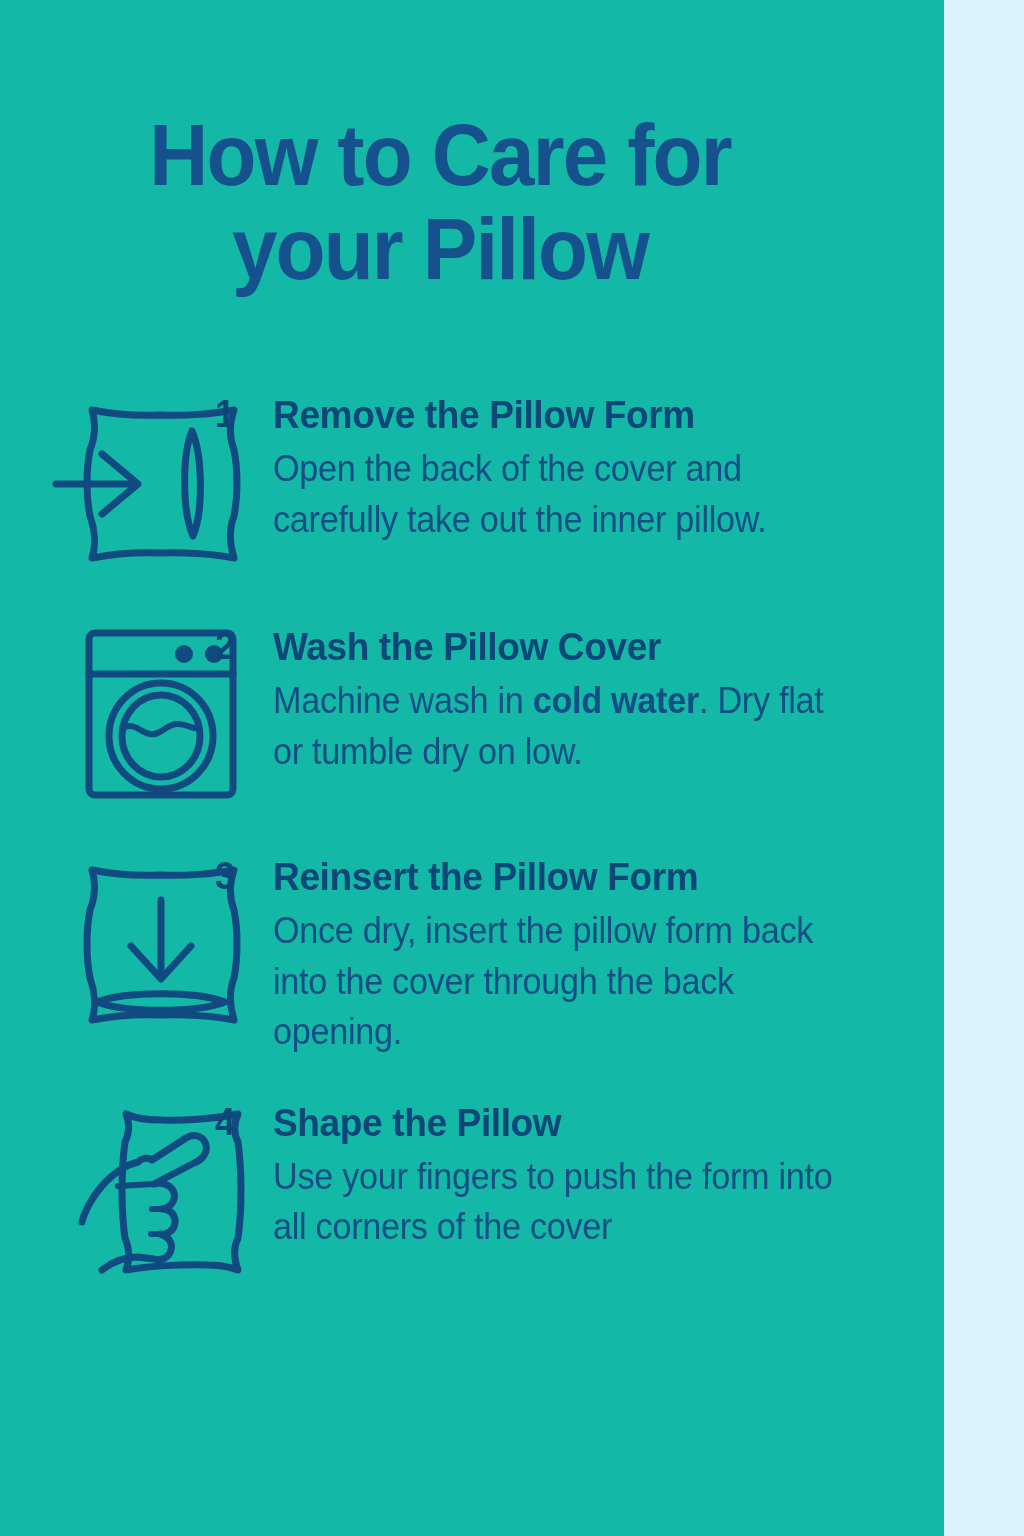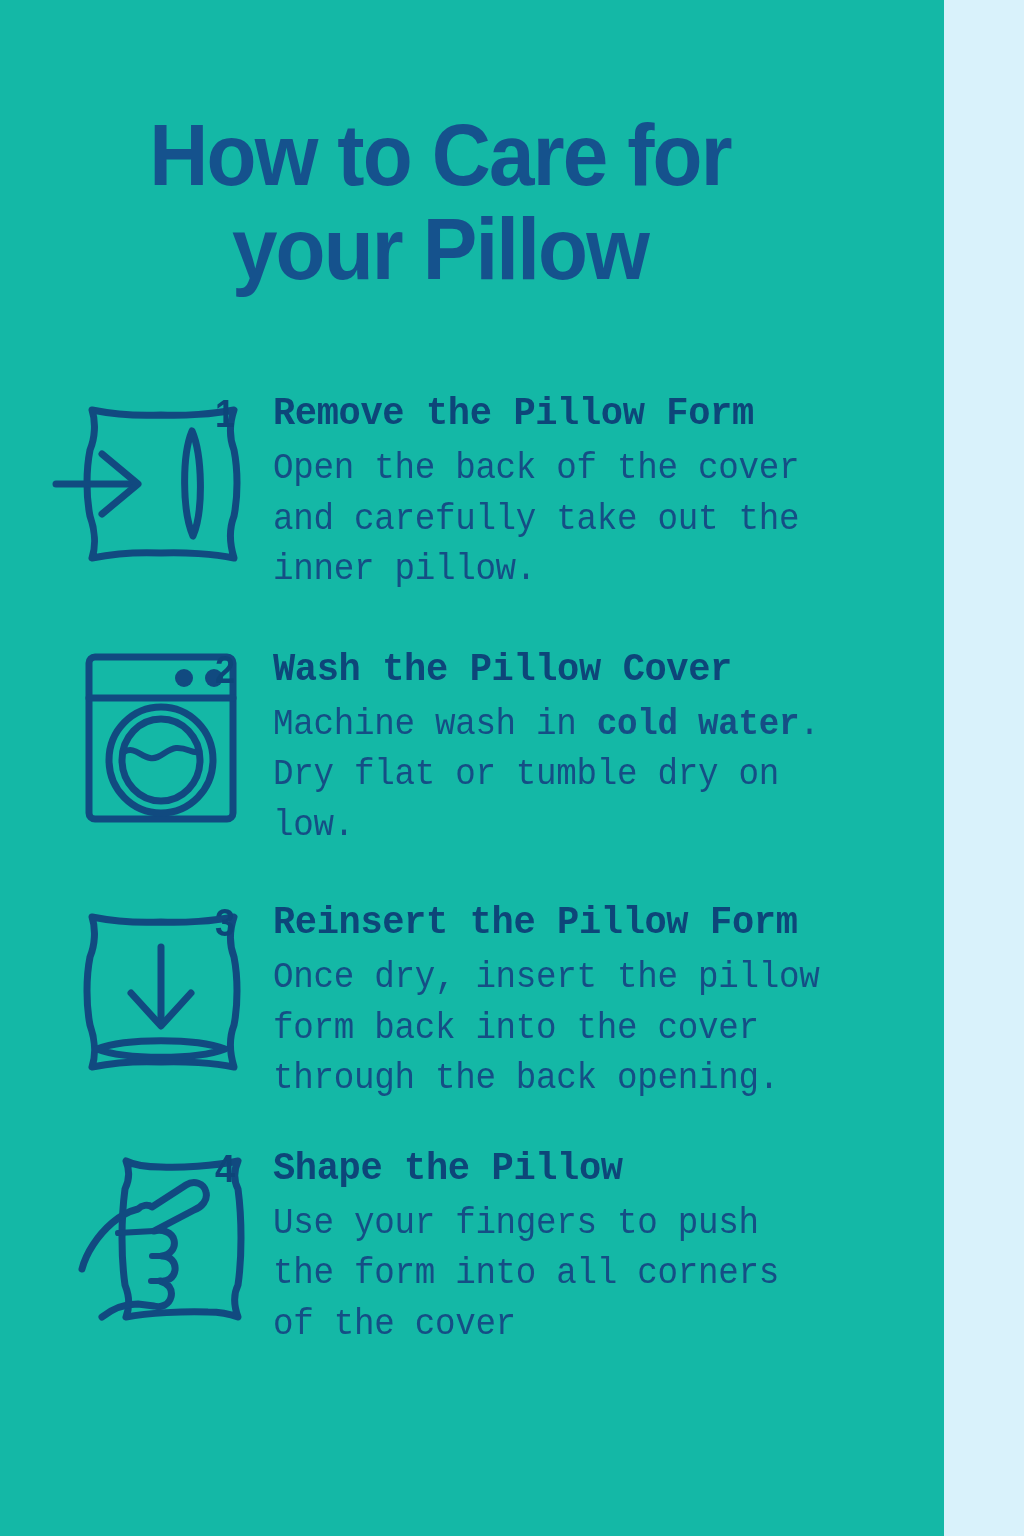--- a/index.html
+++ b/index.html
@@ -87,21 +87,20 @@
     color: #0d4679;
     font-size: 39px;
     font-weight: bold;
     line-height: 1.05;
     transform: scaleX(0.92);
     transform-origin: left top;
   }
 
   .step-text {
     flex: 1 1 auto;
-    font-family: Liberation Mono, monospace;
   }
 
   .step-heading {
     color: #0d4679;
     font-size: 39px;
     font-weight: bold;
     line-height: 1.06;
     letter-spacing: -0.4px;
     margin: 0 0 9px 0;
     white-space: nowrap;

